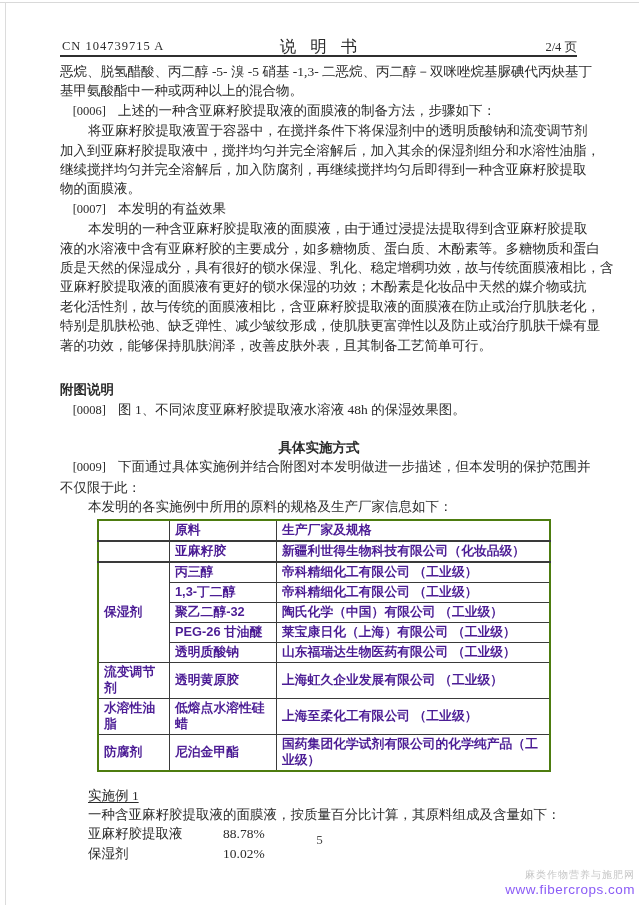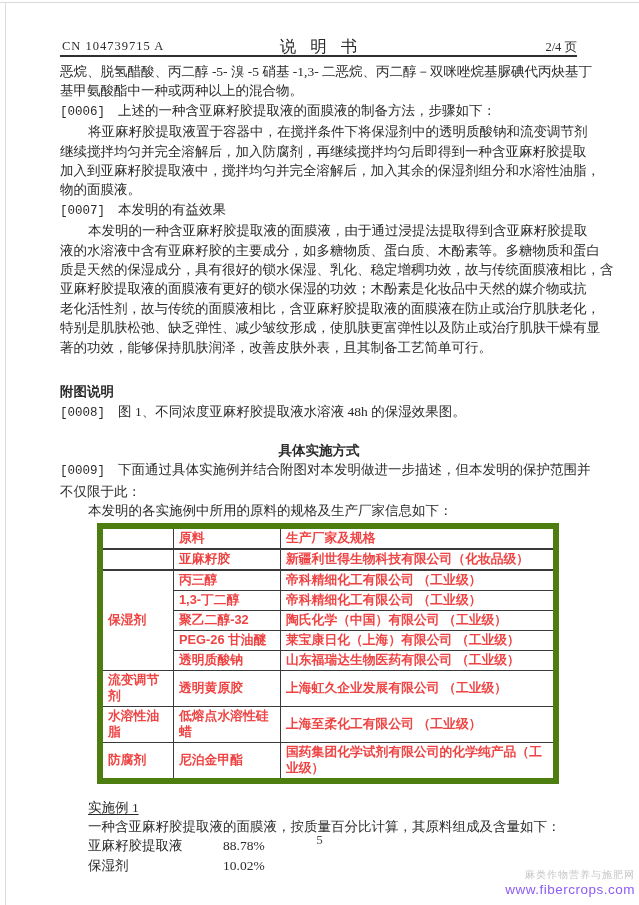--- a/index.html
+++ b/index.html
@@ -17,32 +17,32 @@
   .hdr .ttl{position:absolute;left:0;right:0;top:0;text-align:center;
     font-family:"Liberation Sans","DejaVu Sans",sans-serif;
     font-weight:normal;font-size:16.5px;letter-spacing:14px;text-indent:14px;}
   .hdr .pg{position:absolute;right:0;top:3px;font-size:12.5px;}
   .hdr-rule{position:absolute;left:60px;top:55px;width:517px;height:2px;background:#2f2f2f;}
 
   
   .flow{position:absolute;left:60px;top:62px;width:518px;font-size:13.5px;line-height:19.4px;}
   .ln{white-space:nowrap;}
   .ind{padding-left:28px;}
-  .ptag{display:inline-block;width:46px;font-family:Liberation Mono, monospace;font-size:12.5px;}
+  .ptag{display:inline-block;width:46px;font-family:Liberation Serif, serif;font-size:12.5px;text-align:right;}
   .ptag-gap{display:inline-block;width:12px;}
   .bold-head{font-family:"Liberation Sans","DejaVu Sans",sans-serif;font-weight:bold;font-size:13.5px;}
   .gap25{margin-top:25px;}
   .gap18{margin-top:18px;text-align:center;}
 
   
   table.spec{
     border-collapse:collapse;margin:2px 0 0 37px;
     font-family:"Liberation Sans","DejaVu Sans",sans-serif;
-    font-weight:bold;font-size:12.8px;color:#ef4444;
-    border:6px solid #4d7c0f;
+    font-weight:bold;font-size:12.8px;color:#4c1d95;
+    border:2px solid #4d7c0f;
   }
   table.spec td{
     border:1px solid #3a3a3a;padding:1px 5px;line-height:16.5px;
     vertical-align:middle;text-align:left;height:17px;
   }
   table.spec tr.hdr-row td{border-bottom:2px solid #3a3a3a;}
   table.spec tr.row-flax td{border-bottom:2px solid #3a3a3a;}
   .c-cat{width:60px;}
   .c-mat{width:96px;}
   .c-man{width:262px;}
@@ -73,22 +73,22 @@
 <div class="hdr-rule"></div>
 
 <div class="flow">
 
   <div class="ln">恶烷、脱氢醋酸、丙二醇 -5- 溴 -5 硝基 -1,3- 二恶烷、丙二醇－双咪唑烷基脲碘代丙炔基丁</div>
   <div class="ln">基甲氨酸酯中一种或两种以上的混合物。</div>
 
   <div class="ln"><span class="ptag">[0006]</span><span class="ptag-gap"></span><span>上述的一种含亚麻籽胶提取液的面膜液的制备方法，步骤如下：</span></div>
 
   <div class="ln ind">将亚麻籽胶提取液置于容器中，在搅拌条件下将保湿剂中的透明质酸钠和流变调节剂</div>
+  <div class="ln">加入到亚麻籽胶提取液中，搅拌均匀并完全溶解后，加入其余的保湿剂组分和水溶性油脂，</div>
   <div class="ln">继续搅拌均匀并完全溶解后，加入防腐剂，再继续搅拌均匀后即得到一种含亚麻籽胶提取</div>
-  <div class="ln">加入到亚麻籽胶提取液中，搅拌均匀并完全溶解后，加入其余的保湿剂组分和水溶性油脂，</div>
   <div class="ln">物的面膜液。</div>
 
   <div class="ln"><span class="ptag">[0007]</span><span class="ptag-gap"></span><span>本发明的有益效果</span></div>
 
   <div class="ln ind">本发明的一种含亚麻籽胶提取液的面膜液，由于通过浸提法提取得到含亚麻籽胶提取</div>
   <div class="ln">液的水溶液中含有亚麻籽胶的主要成分，如多糖物质、蛋白质、木酚素等。多糖物质和蛋白</div>
   <div class="ln">质是天然的保湿成分，具有很好的锁水保湿、乳化、稳定增稠功效，故与传统面膜液相比，含</div>
   <div class="ln">亚麻籽胶提取液的面膜液有更好的锁水保湿的功效；木酚素是化妆品中天然的媒介物或抗</div>
   <div class="ln">老化活性剂，故与传统的面膜液相比，含亚麻籽胶提取液的面膜液在防止或治疗肌肤老化，</div>
   <div class="ln">特别是肌肤松弛、缺乏弹性、减少皱纹形成，使肌肤更富弹性以及防止或治疗肌肤干燥有显</div>

